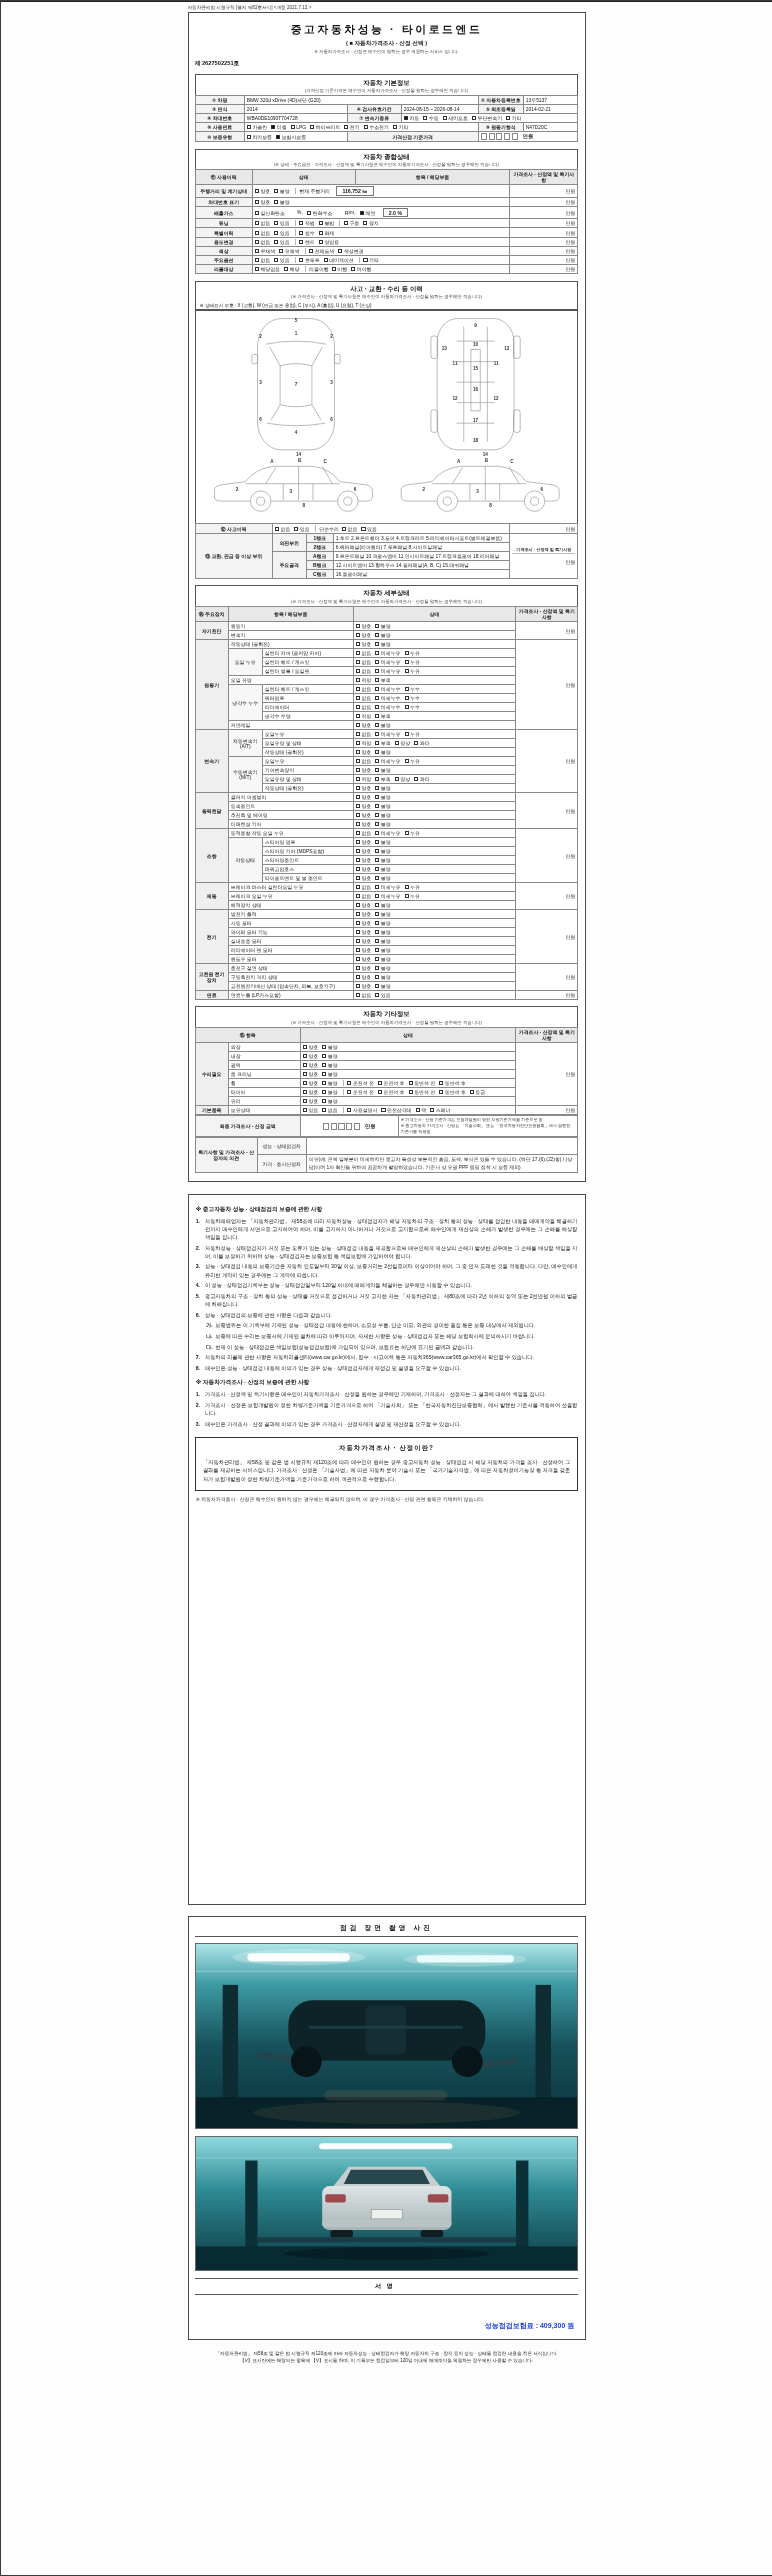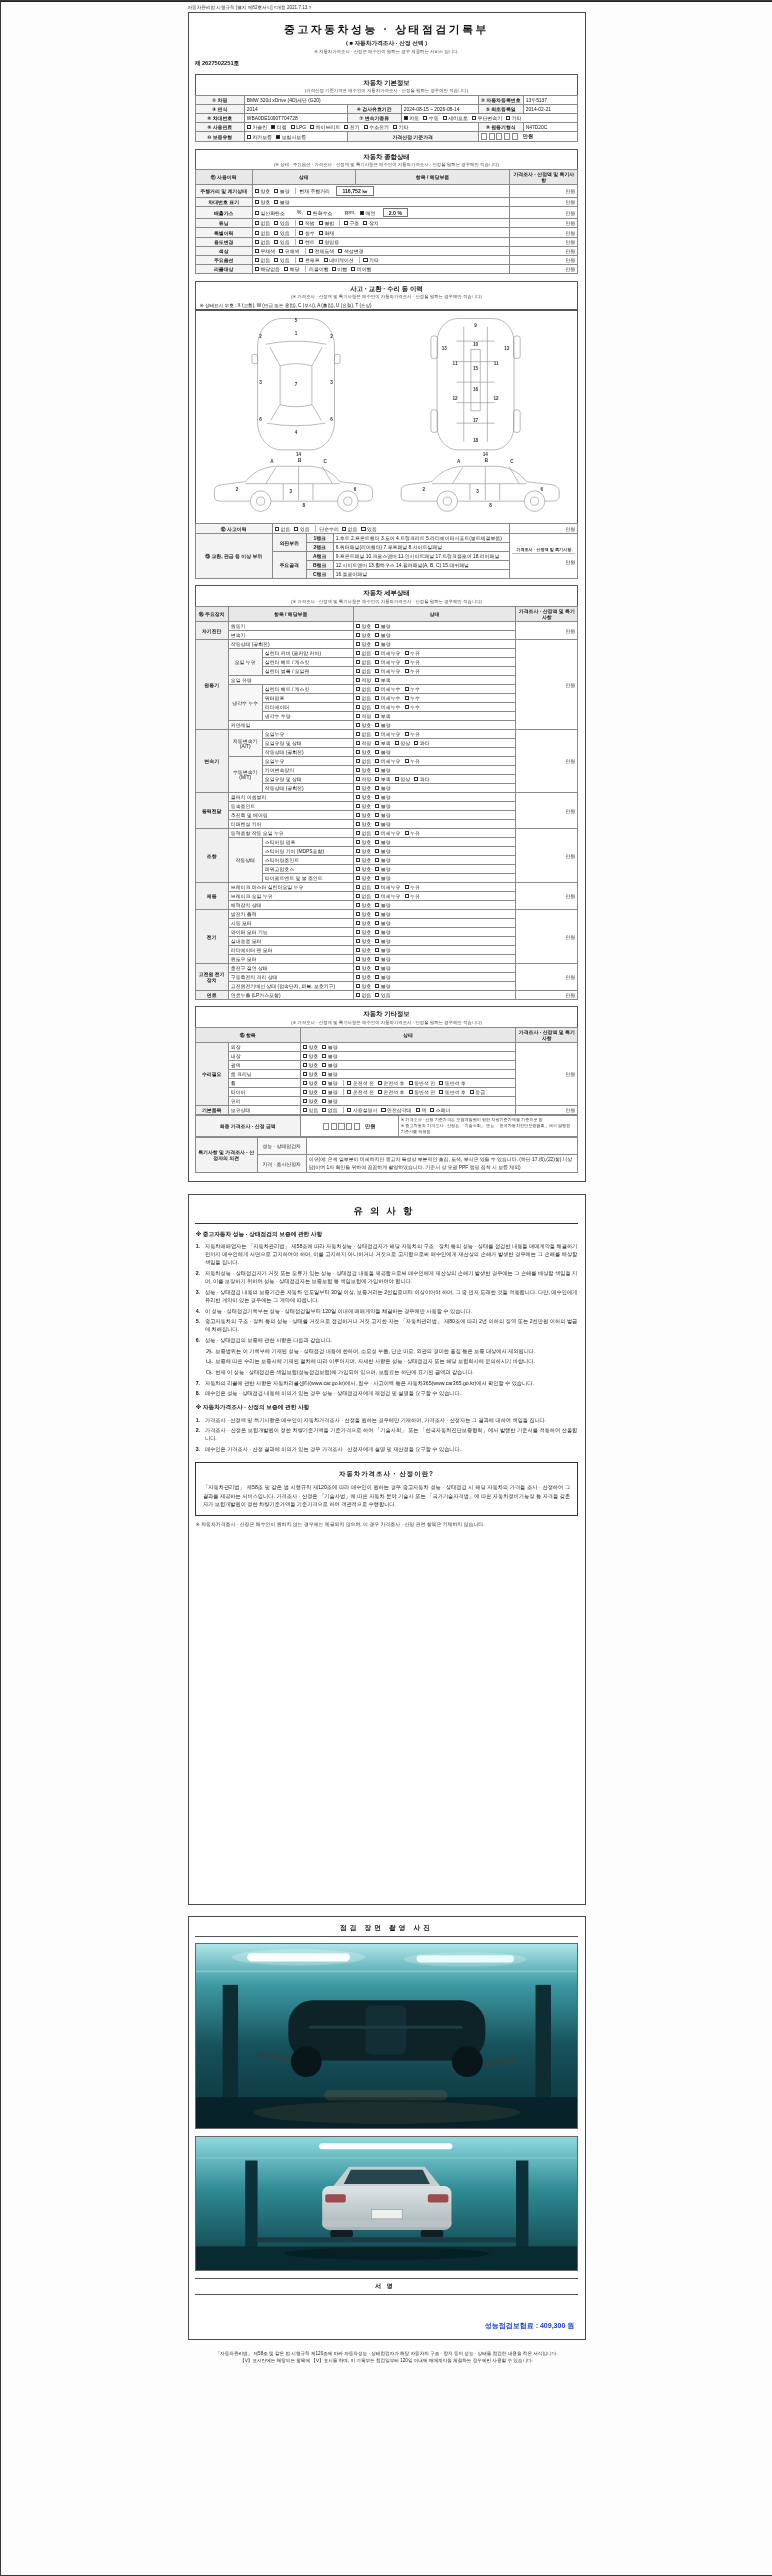--- a/index.html
+++ b/index.html
@@ -63,21 +63,21 @@
 .footer{width:536px;margin:9.3px auto 0;font-size:4.6px;color:#222;text-align:center;line-height:1.6}
 .dnum{font-size:9px;fill:#333;font-weight:bold}
 </style>
 </head>
 <body>
 
 <div class="topbar"></div>
 <div class="topnote">자동차관리법 시행규칙 [별지 제82호서식] &lt;개정 2021.7.13.&gt;</div>
 
 <div class="doc">
-  <div class="title">중고자동차성능 · 상태점검기록부</div>
+  <div class="title">중고자동차성능 · 타이로드엔드</div>
   <div class="subtitle">( ■ 자동차가격조사 · 산정 선택 )</div>
   <div class="subnote">※ 자동차가격조사 · 산정은 매수인이 원하는 경우 제공하는 서비스 입니다.</div>
   <div class="docno">제 2627502251호</div>
 
   <div class="sec">
     <span class="stl">자동차 기본정보</span>
     <span class="snt">(가격산정 기준가격은 매수인이 자동차가격조사 · 산정을 원하는 경우에만 적습니다)</span>
   </div>
   <table class="t">
     <colgroup>
@@ -1576,21 +1576,20 @@
     </tr>
     <tr>
       <td class="lbl sub">가격 · 조사산정자</td>
       <td class="opinion">이유(예: 은색 일부분이 미세하지만 중고차 특성상 부분적인 흠집, 도색, 부식은 있을 수 있습니다. (하단 17.(6),(22)항) / (상담)이며 1차 확인을 위하여 꼼꼼하게 촬영하였습니다. 기준서 상 유광 PPF 랩핑 접착 시 보증 제외)</td>
     </tr>
   </tbody>
     </table>
 </div>
 
 <div class="doc" style="min-height:711px">
-  <div class="n-title">유의사항</div>
   <div class="n-sub">※ 중고자동차 성능 · 상태점검의 보증에 관한 사항</div>
   <div id="notices1">
       <div class="nitem">
         <span class="nnum">1.</span>
         <span class="ntext">자동차매매업자는 「자동차관리법」 제58조에 따라 자동차성능 · 상태점검자가 해당 자동차의 구조 · 장치 등의 성능 · 상태를 점검한 내용을 매매계약을 체결하기 전까지 매수인에게 서면으로 고지하여야 하며, 이를 고지하지 아니하거나 거짓으로 고지함으로써 매수인에게 재산상의 손해가 발생한 경우에는 그 손해를 배상할 책임을 집니다.</span>
       </div>
       <div class="nitem">
         <span class="nnum">2.</span>
         <span class="ntext">자동차성능 · 상태점검자가 거짓 또는 오류가 있는 성능 · 상태점검 내용을 제공함으로써 매수인에게 재산상의 손해가 발생한 경우에는 그 손해를 배상할 책임을 지며, 이를 보장하기 위하여 성능 · 상태점검자는 보증보험 등 책임보험에 가입하여야 합니다.</span>
       </div>

